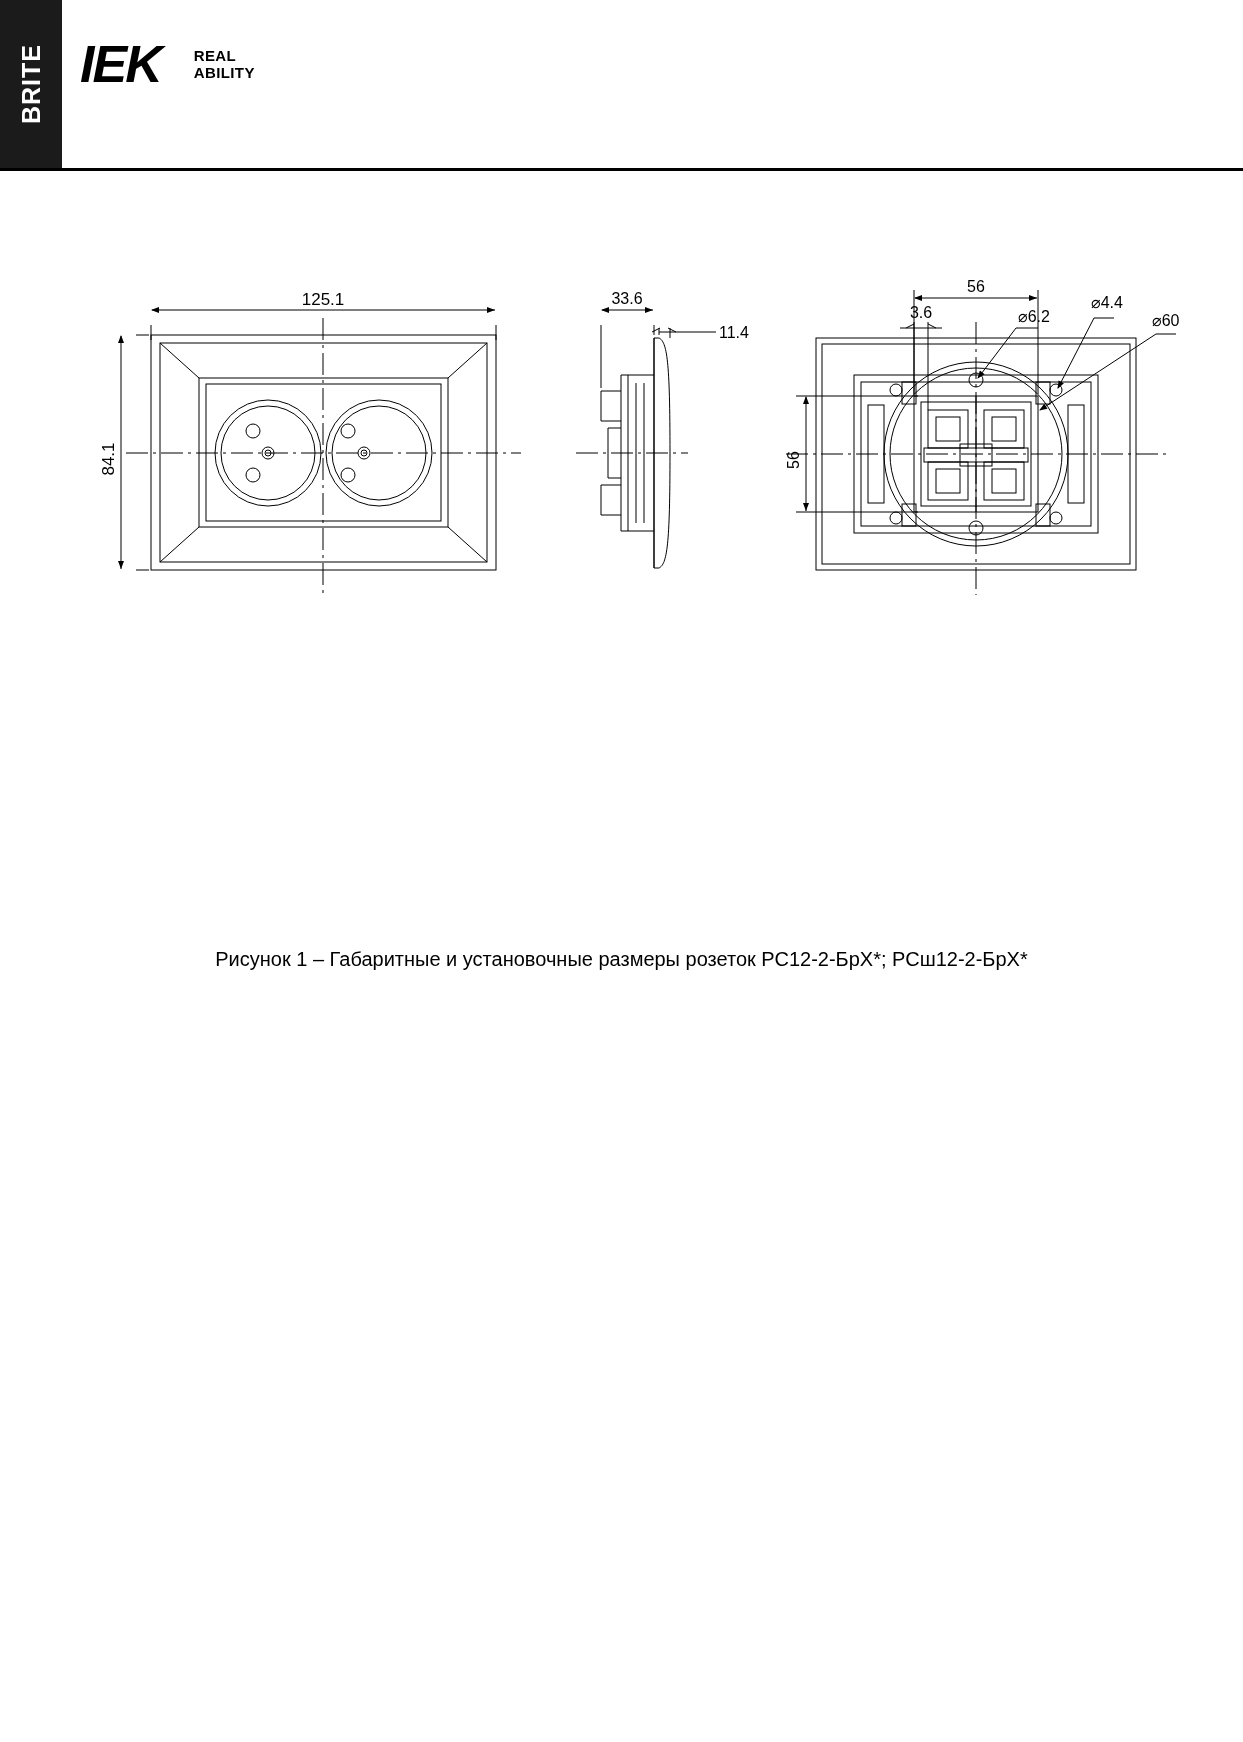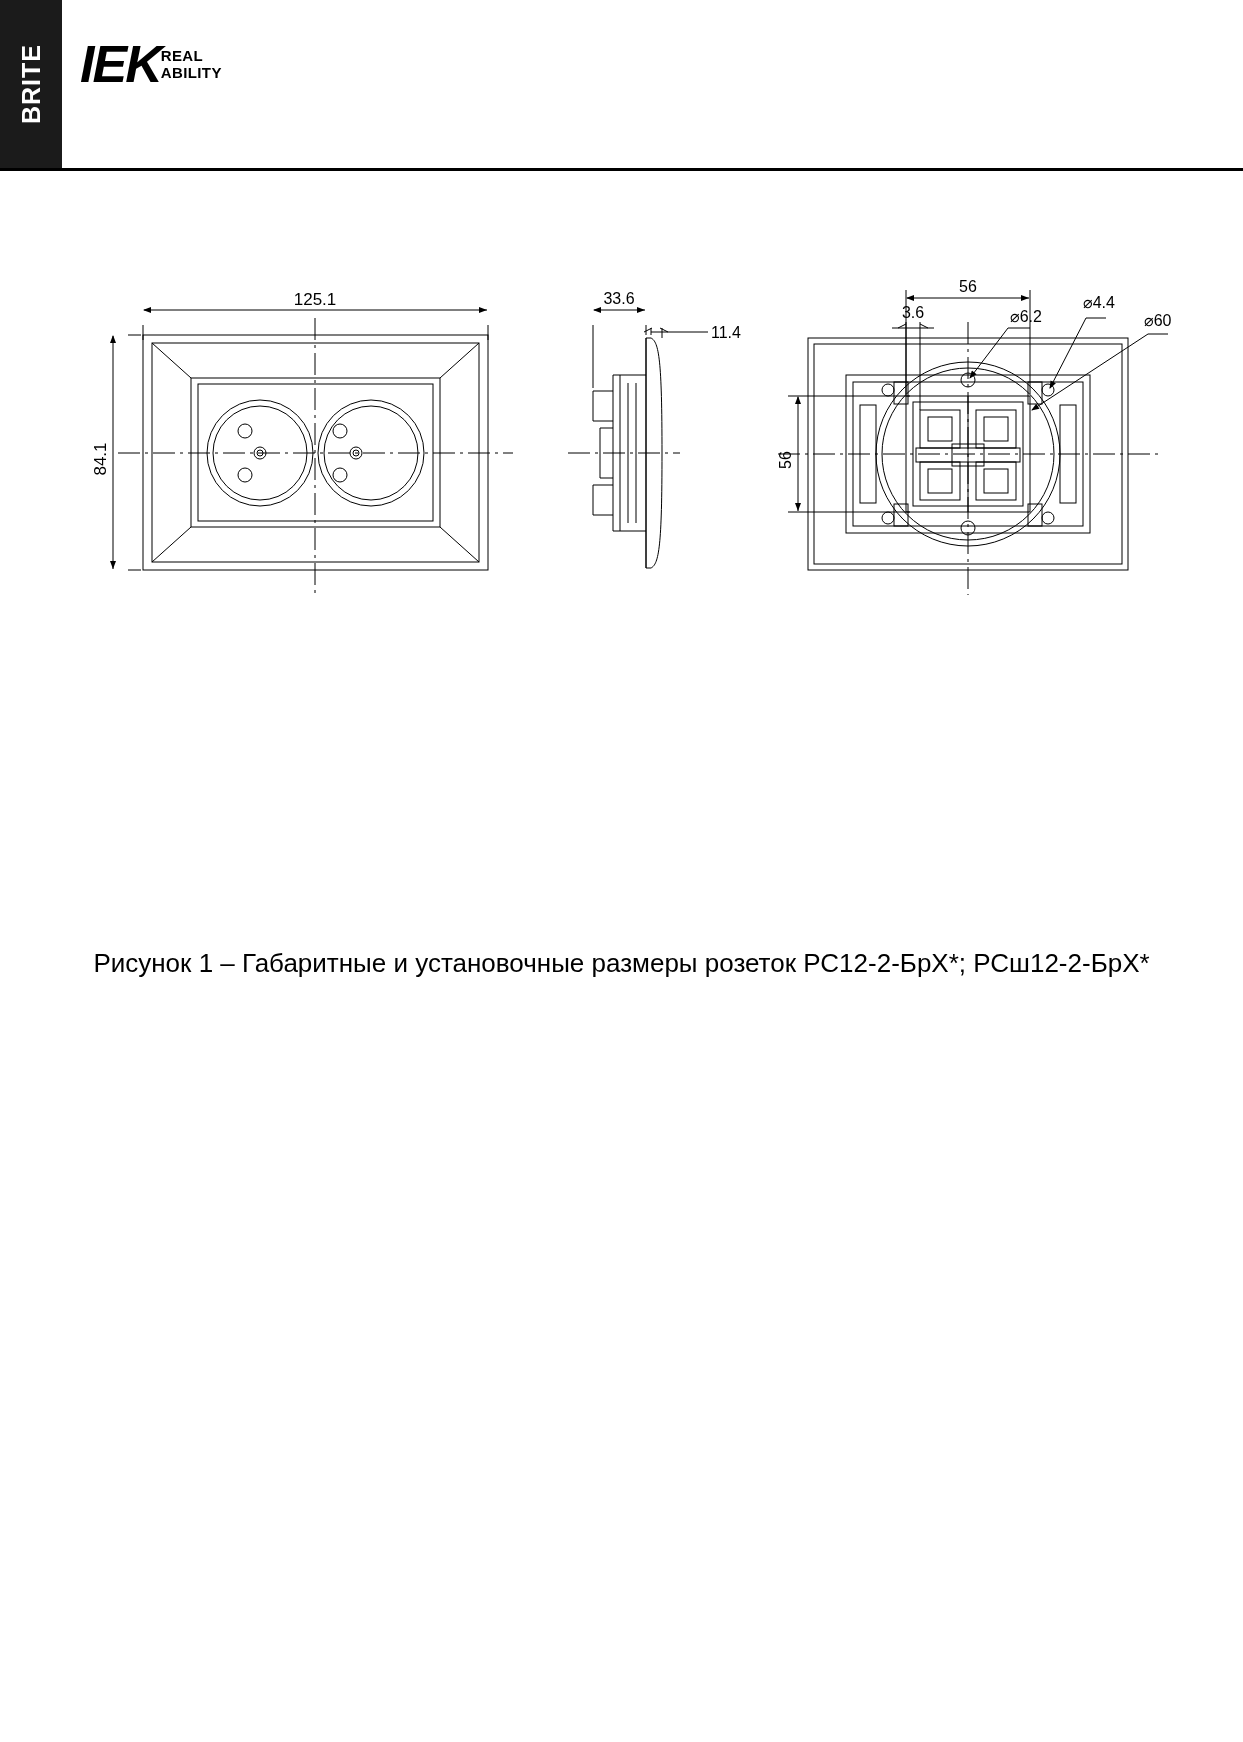--- a/index.html
+++ b/index.html
@@ -43,20 +43,21 @@
     letter-spacing: 1px;
     white-space: nowrap;
     font-family: "Liberation Sans", sans-serif;
   }
   .logo-block {
     position: absolute;
     left: 80px;
     top: 38px;
     display: flex;
     align-items: center;
+    gap: 33px;
   }
   .logo-mark {
     font-size: 52px;
     font-weight: bold;
     font-style: italic;
     letter-spacing: -2px;
     line-height: 52px;
     color: #000;
     font-family: "Liberation Sans", sans-serif;
   }
@@ -72,35 +73,35 @@
     left: 0;
     top: 168px;
     width: 1243px;
     height: 3px;
     background: #000000;
   }
 
   
   .drawing-area {
     position: absolute;
-    left: 8px;
+    left: 16px;
     top: 250px;
     width: 1182px;
     height: 380px;
   }
   .svg-host { display: block; }
 
   
   .figure-caption {
     position: absolute;
     left: 0;
     top: 948px;
     width: 1243px;
     text-align: center;
-    font-size: 26px;
+    font-size: 20px;
     color: #000;
     font-family: "Liberation Sans", sans-serif;
   }
 </style>
 </head>
 <body>
 
 <div class="page-header">
   <div class="brand-tab">
     <div class="brand-tab-label">BRITE</div>

